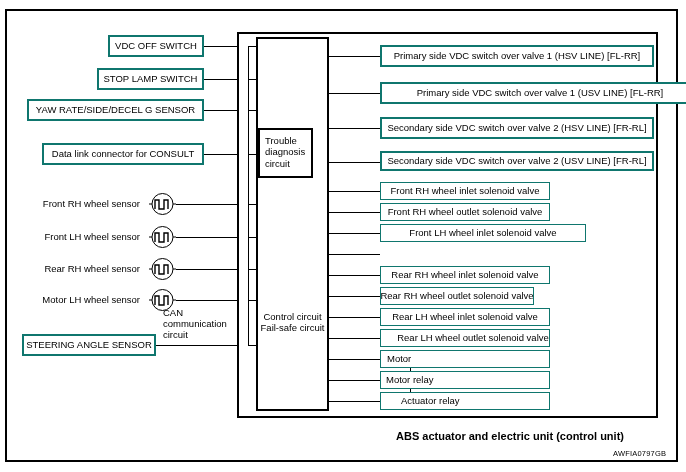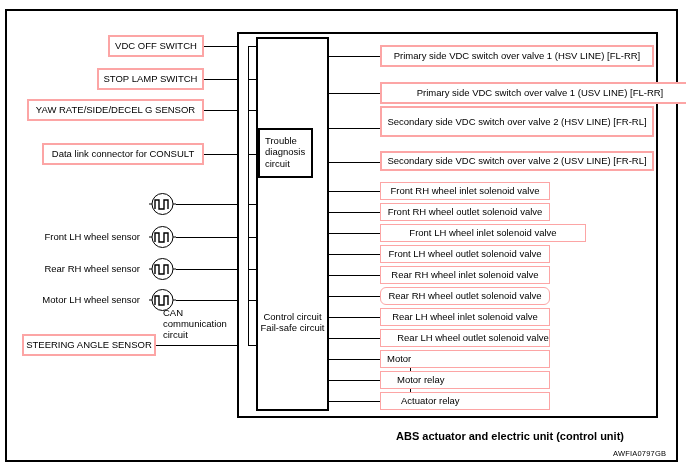--- a/index.html
+++ b/index.html
@@ -26,21 +26,21 @@
     top: 9px;
     width: 673px;
     height: 453px;
     border: 2px solid #000000;
     box-sizing: border-box;
   }
   
   .box {
     position: absolute;
     box-sizing: border-box;
-    border: 2px solid #fca5a5;
+    border: 2px solid #0f766e;
     background: #ffffff;
     display: flex;
     align-items: center;
     justify-content: center;
     font-size: 9.5px;
     color: #000000;
     line-height: 1.05;
     white-space: nowrap;
     z-index: 3;
   }
@@ -233,20 +233,23 @@
   </div>
 
   <div class="box" style="left:42px; top:143px; width:162px; height:22px;">
     <span>Data link connector for CONSULT</span>
   </div>
 
   <div class="box" style="left:22px; top:334px; width:134px; height:22px;">
     <span>STEERING ANGLE SENSOR</span>
   </div>
 
+  <div class="plain-label right" style="left:14px; top:199px; width:126px;">
+    <span>Front RH wheel sensor</span>
+  </div>
   <div class="sensor-icon" style="left:149px; top:192px;">
     <svg width="27" height="24" viewBox="0 0 27 24">
       <line x1="0" y1="12" x2="3" y2="12" stroke="#000" stroke-width="1"></line>
       <line x1="24" y1="12" x2="27" y2="12" stroke="#000" stroke-width="1"></line>
       <circle cx="13.5" cy="12" r="10.5" fill="#fff" stroke="#000" stroke-width="1"></circle>
       <polyline points="6,17 6,8 10,8 10,17 15,17 15,8 19,8 19,17" fill="none" stroke="#000" stroke-width="1.4" stroke-linejoin="miter" stroke-linecap="butt"></polyline>
     </svg>
   </div>
 
   <div class="plain-label right" style="left:14px; top:232px; width:126px;">
@@ -290,56 +293,53 @@
     <div>communication</div>
     <div>circuit</div>
   </div>
 
   <div class="box" style="left:380px; top:45px; width:274px; height:22px;">
     <span>Primary side VDC switch over valve 1 (HSV LINE) [FL-RR]</span>
   </div>
   <div class="box" style="left:380px; top:82px; width:320px; height:22px;">
     <span>Primary side VDC switch over valve 1 (USV LINE) [FL-RR]</span>
   </div>
-  <div class="box" style="left:380px; top:106px; width:274px; height:31px;">
+  <div class="box" style="left:380px; top:117px; width:274px; height:22px;">
     <span>Secondary side VDC switch over valve 2 (HSV LINE) [FR-RL]</span>
   </div>
   <div class="box" style="left:380px; top:151px; width:274px; height:20px;">
     <span>Secondary side VDC switch over valve 2 (USV LINE) [FR-RL]</span>
   </div>
 
   <div class="box thin" style="left:380px; top:182px; width:170px; height:18px;">
     <span>Front RH wheel inlet solenoid valve</span>
   </div>
   <div class="box thin" style="left:380px; top:203px; width:170px; height:18px;">
     <span>Front RH wheel outlet solenoid valve</span>
   </div>
   <div class="box thin" style="left:380px; top:224px; width:206px; height:18px;">
     <span>Front LH wheel inlet solenoid valve</span>
   </div>
-  <div class="box thin" style="left:380px; top:245px; width:170px; height:18px;">
-    <span>Front LH wheel outlet solenoid valve</span>
-  </div>
   <div class="box thin" style="left:380px; top:266px; width:170px; height:18px;">
     <span>Rear RH wheel inlet solenoid valve</span>
   </div>
-  <div class="box thin" style="left:380px; top:287px; width:170px; height:18px;border-radius:6px;">
+  <div class="box thin" style="left:380px; top:287px; width:154px; height:18px;">
     <span>Rear RH wheel outlet solenoid valve</span>
   </div>
   <div class="box thin" style="left:380px; top:308px; width:170px; height:18px;">
     <span>Rear LH wheel inlet solenoid valve</span>
   </div>
   <div class="box thin" style="left:380px; top:329px; width:170px; height:18px;padding-left:16px;">
     <span>Rear LH wheel outlet solenoid valve</span>
   </div>
 
   <div class="box thin" style="left:380px; top:350px; width:170px; height:18px; justify-content:flex-start; padding-left:6px;">
     <span>Motor</span>
   </div>
-  <div class="box thin" style="left:380px; top:371px; width:170px; height:18px; justify-content:flex-start; padding-left:16px;">
+  <div class="box thin" style="left:380px; top:371px; width:170px; height:18px; justify-content:flex-start; padding-left:5px;">
     <span>Motor relay</span>
   </div>
   <div class="box thin" style="left:380px; top:392px; width:170px; height:18px; justify-content:flex-start; padding-left:20px;">
     <span>Actuator relay</span>
   </div>
 
   <div class="caption" style="left:396px; top:430px;">ABS actuator and electric unit (control unit)</div>
 
   <div class="ref-code" style="left:613px; top:449px;">AWFIA0797GB</div>
 

